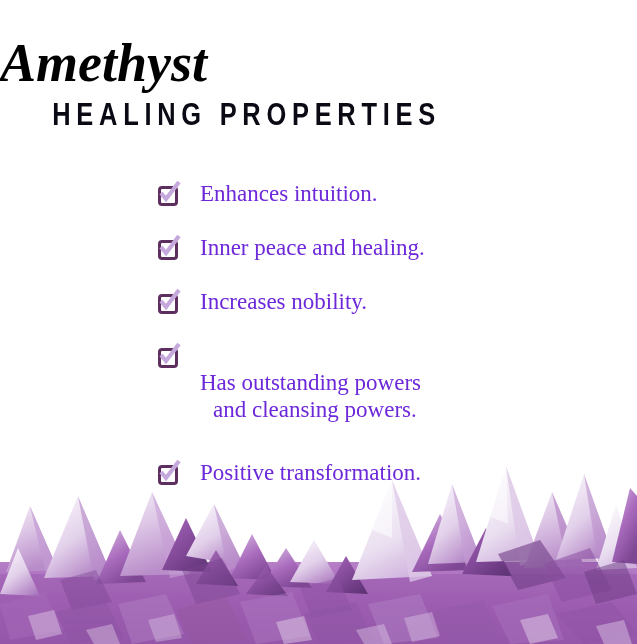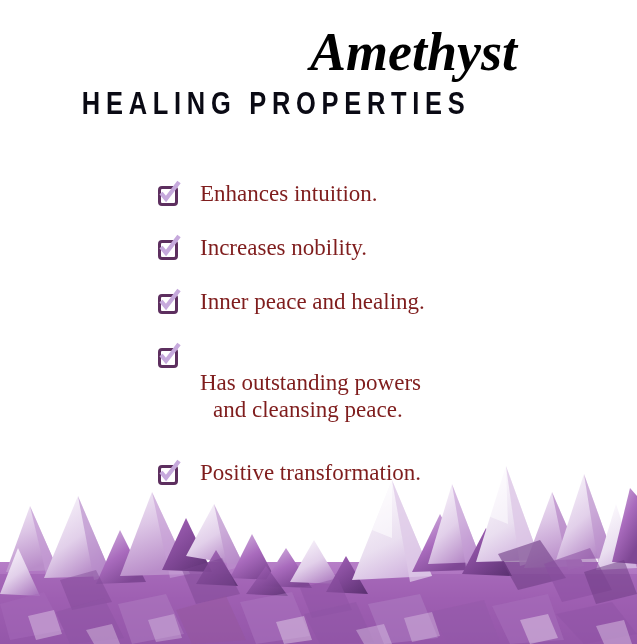--- a/index.html
+++ b/index.html
@@ -19,24 +19,24 @@
     position: relative;
     width: 637px;
     height: 644px;
     background: #ffffff;
     overflow: hidden;
   }
 
   
   .header {
     position: absolute;
-    top: 23px;
+    top: 34px;
     left: 0;
     width: 517px;
-    text-align: right;
+    text-align: left;
   }
   .title-main {
     font-family: "Liberation Serif", "DejaVu Serif", serif;
     font-style: italic;
     font-weight: bold;
     font-size: 54px;
     line-height: 58px;
     color: #000000;
     letter-spacing: 0px;
     margin: 0;
@@ -107,21 +107,21 @@
   }
   .checkbox .tick svg {
     display: block;
     overflow: visible;
   }
 
   .prop-text {
     font-family: "Liberation Serif", "DejaVu Serif", serif;
     font-size: 23px;
     line-height: 27px;
-    color: #7f1d1d;
+    color: #6d28d9;
     white-space: pre-line;
   }
   .prop-item.indent2 .prop-text {
     text-indent: 0;
   }
   .prop-item.indent2 .prop-text .line2 {
     display: block;
     padding-left: 13px;
   }
 
@@ -165,47 +165,47 @@
 
     <li class="prop-item">
       <span class="checkbox">
         <span class="box"></span>
         <span class="tick">
           <svg width="22" height="22" viewBox="0 0 22 22">
             <path d="M2 10 L7 16 L20 -1" fill="none" stroke="#c6a9dc" stroke-width="4.2" stroke-linecap="butt" stroke-linejoin="miter"></path>
           </svg>
         </span>
       </span>
+      <span class="prop-text">Inner peace and healing.</span>
+    </li>
+
+    <li class="prop-item">
+      <span class="checkbox">
+        <span class="box"></span>
+        <span class="tick">
+          <svg width="22" height="22" viewBox="0 0 22 22">
+            <path d="M2 10 L7 16 L20 -1" fill="none" stroke="#c6a9dc" stroke-width="4.2" stroke-linecap="butt" stroke-linejoin="miter"></path>
+          </svg>
+        </span>
+      </span>
       <span class="prop-text">Increases nobility.</span>
-    </li>
-
-    <li class="prop-item">
-      <span class="checkbox">
-        <span class="box"></span>
-        <span class="tick">
-          <svg width="22" height="22" viewBox="0 0 22 22">
-            <path d="M2 10 L7 16 L20 -1" fill="none" stroke="#c6a9dc" stroke-width="4.2" stroke-linecap="butt" stroke-linejoin="miter"></path>
-          </svg>
-        </span>
-      </span>
-      <span class="prop-text">Inner peace and healing.</span>
     </li>
 
     <li class="prop-item tight indent2">
       <span class="checkbox">
         <span class="box"></span>
         <span class="tick">
           <svg width="22" height="22" viewBox="0 0 22 22">
             <path d="M2 10 L7 16 L20 -1" fill="none" stroke="#c6a9dc" stroke-width="4.2" stroke-linecap="butt" stroke-linejoin="miter"></path>
           </svg>
         </span>
       </span>
       <span class="prop-text">
         <span class="line1">Has outstanding powers</span>
-        <span class="line2">and cleansing peace.</span>
+        <span class="line2">and cleansing powers.</span>
       </span>
     </li>
 
     <li class="prop-item">
       <span class="checkbox">
         <span class="box"></span>
         <span class="tick">
           <svg width="22" height="22" viewBox="0 0 22 22">
             <path d="M2 10 L7 16 L20 -1" fill="none" stroke="#c6a9dc" stroke-width="4.2" stroke-linecap="butt" stroke-linejoin="miter"></path>
           </svg>

